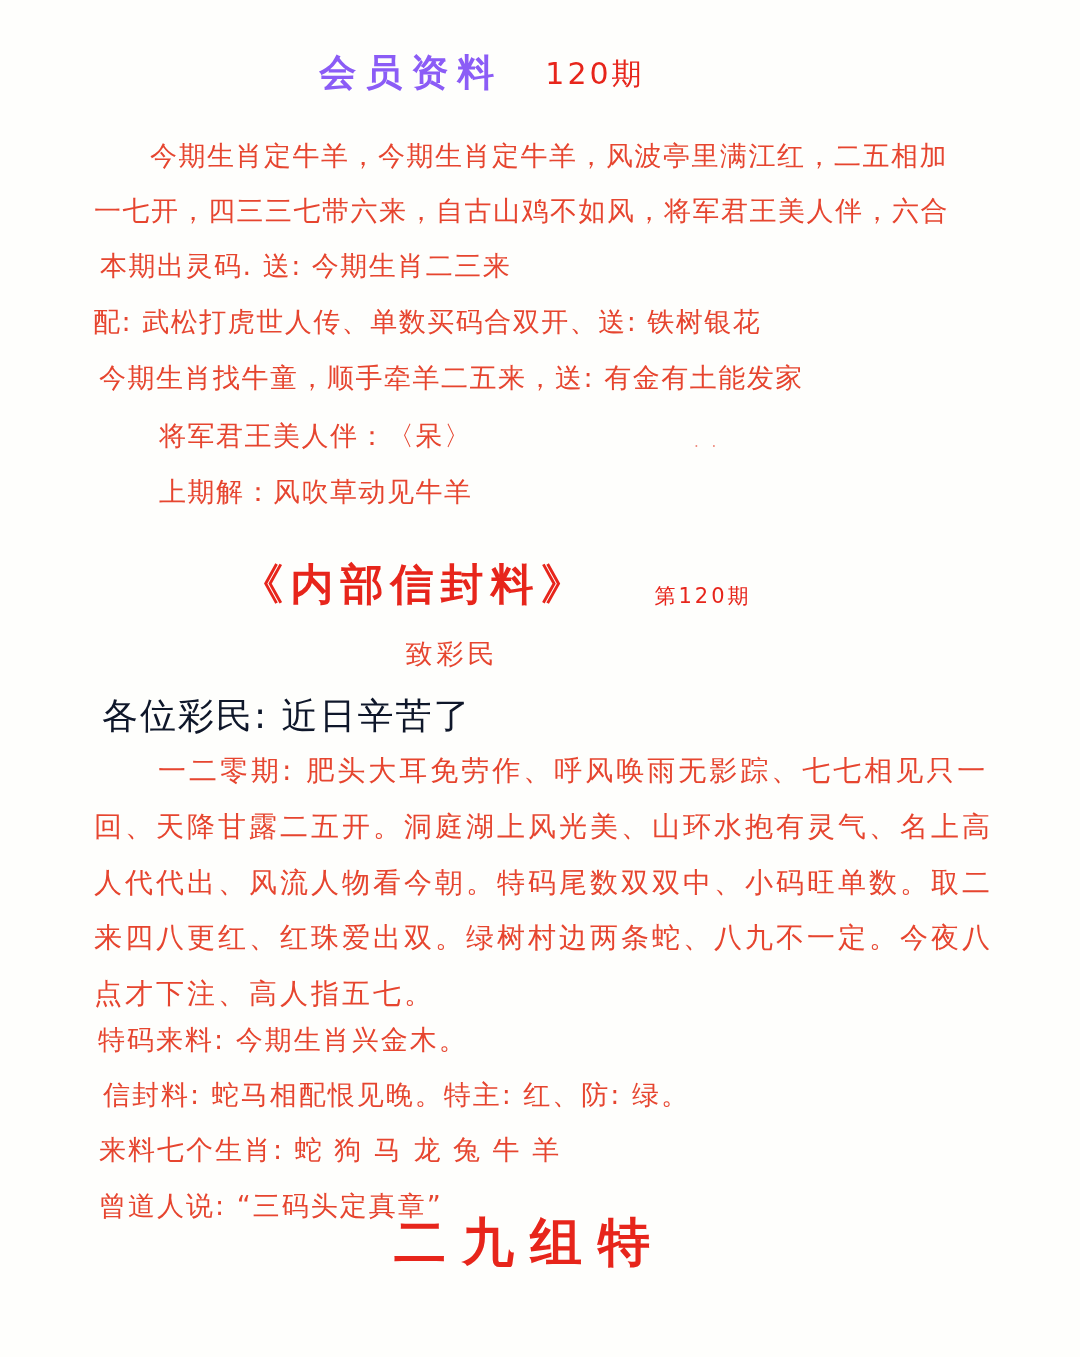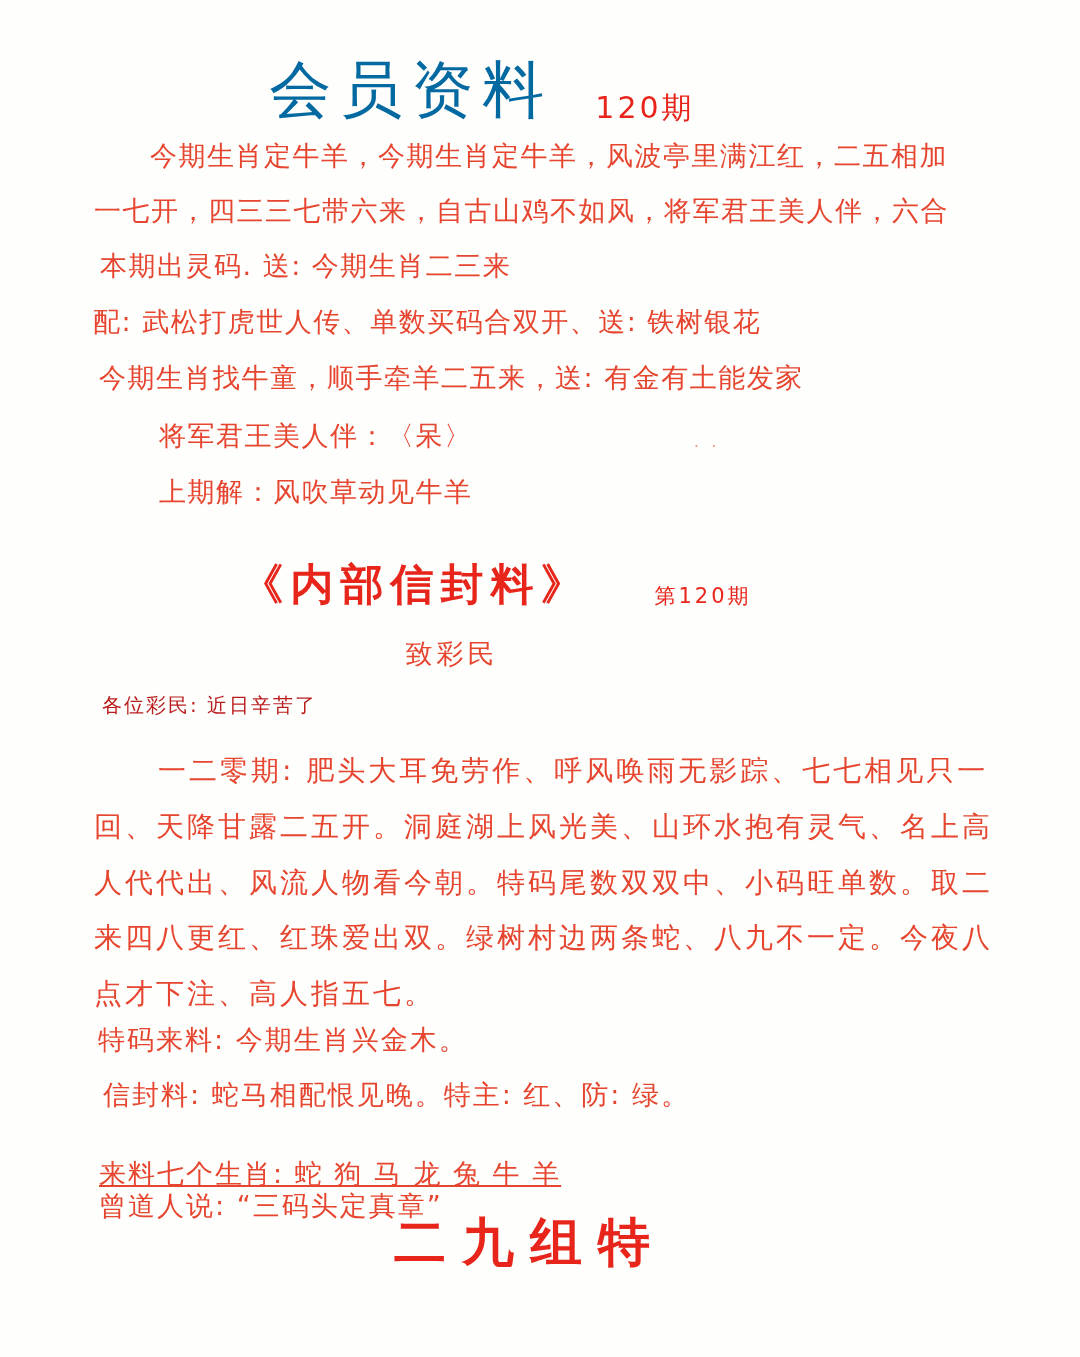--- a/index.html
+++ b/index.html
@@ -22,24 +22,24 @@
     position: absolute;
     top: 48px; left: 0; right: 0;
     display: flex;
     justify-content: center;
     align-items: flex-end;
     gap: 42px;
     transform: translateX(-58px);
     white-space: nowrap;
   }
   .m-title {
-    font-size: 62px;
-    font-weight: normal;
+    font-size: 37px;
+    font-weight: bold;
     letter-spacing: 9px;
-    color: #0369a1;
+    color: #8b5cf6;
   }
   .m-issue {
     font-size: 30px;
     color: #e7251b;
     letter-spacing: 3px;
     padding-bottom: 3px;
   }
   .tline {
     position: absolute;
     font-size: 27px;
@@ -91,23 +91,23 @@
     top: 636px; left: 0; right: 0;
     text-align: center;
     transform: translateX(-88px);
     font-size: 27px;
     letter-spacing: 4px;
     color: #e6452f;
   }
   .salutation {
     position: absolute;
     top: 692px; left: 102px;
-    font-size: 20px;
+    font-size: 36px;
     letter-spacing: 2px;
-    color: #b91c1c;
+    color: #0f172a;
     white-space: nowrap;
   }
   .bline {
     position: absolute;
     font-size: 28px;
     letter-spacing: 3px;
     color: #e6452f;
     white-space: nowrap;
   }
   .b0 { top: 752px;  left: 158px; }
@@ -118,21 +118,21 @@
 
   .iline {
     position: absolute;
     font-size: 27px;
     letter-spacing: 2px;
     color: #e6452f;
     white-space: nowrap;
   }
   .i0 { top: 1022px; left: 98px;  }
   .i1 { top: 1077px; left: 103px; }
-  .i2 { top: 1156px; left: 99px; text-decoration: underline;  }
+  .i2 { top: 1132px; left: 99px;  }
   .i3 { top: 1188px; left: 99px;  }
 
   .footer-big {
     position: absolute;
     top: 1208px; left: 0; right: 0;
     text-align: center;
     transform: translateX(-10px);
     font-size: 52px;
     font-weight: bold;
     letter-spacing: 16px;

